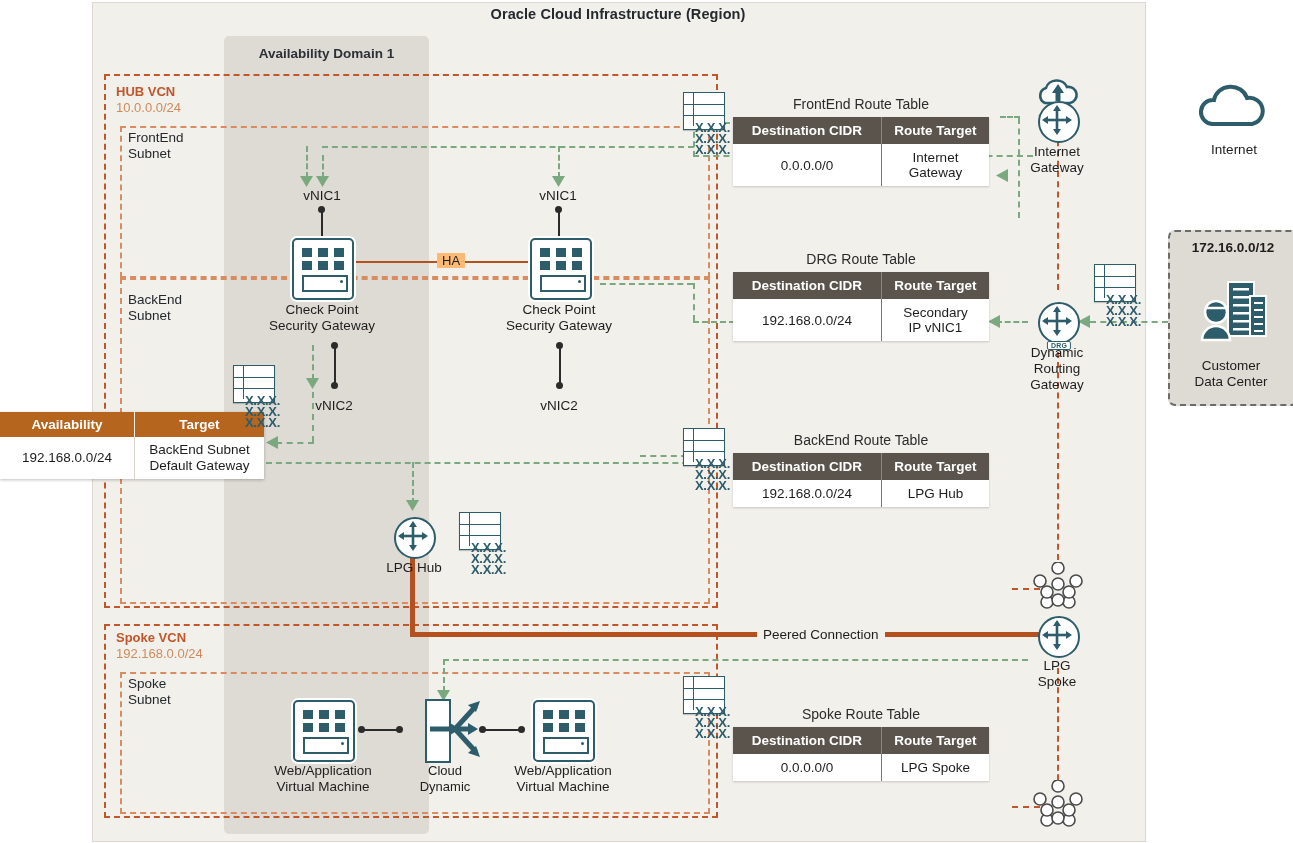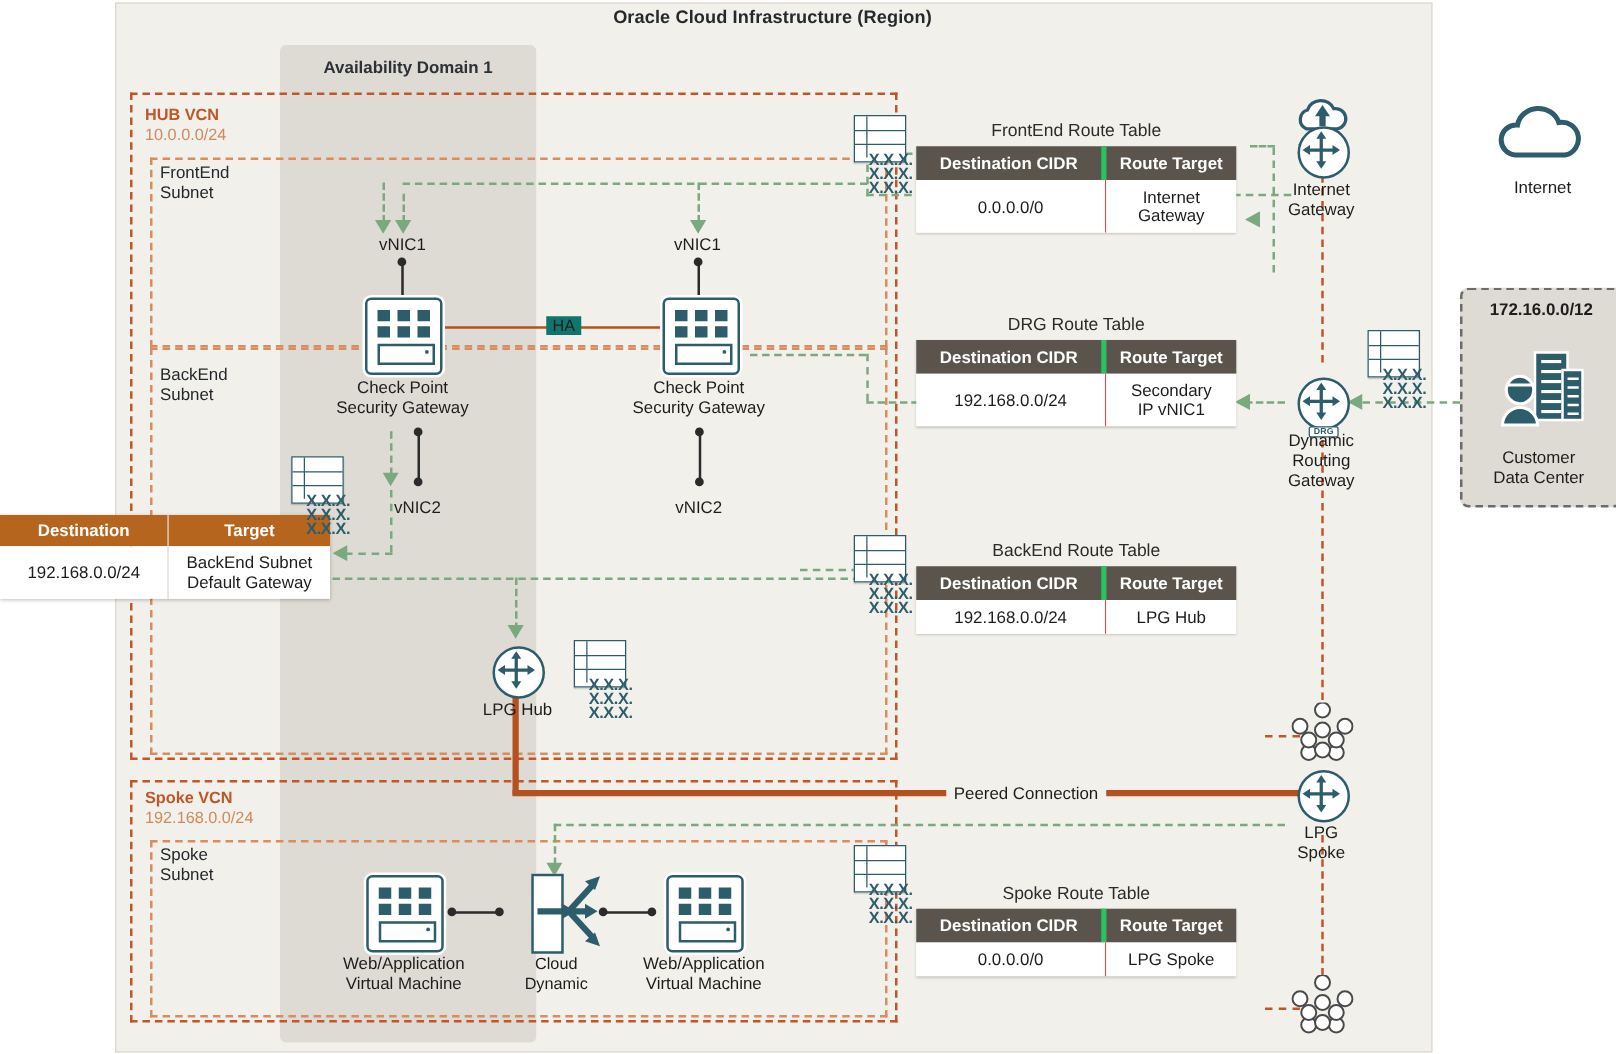--- a/index.html
+++ b/index.html
@@ -28,21 +28,21 @@
   .subnet{border:2px dashed #d98c5f;}
   #frontend-sub{left:120px;top:126px;width:586px;height:148px;}
   #backend-sub{left:120px;top:278px;width:586px;height:322px;}
   #spoke-sub{left:120px;top:672px;width:586px;height:138px;}
   .subnet-label{position:absolute;font-size:13.5px;color:#23282d;line-height:16px;}
 
   
   .rt{position:absolute;}
   .rt-title{text-align:center;font-size:14px;color:#2b2b2b;margin-bottom:5px;}
   .rt-table{border-collapse:separate;border-spacing:0;width:256px;box-shadow:0 1px 2px rgba(0,0,0,.18);}
-  .rt-table th{background:#5a544c;color:#ffffff;font-size:13.5px;font-weight:bold;padding:6px 4px;text-align:center;border-right:4px solid #22c55e;}
+  .rt-table th{background:#5a544c;color:#ffffff;font-size:13.5px;font-weight:bold;padding:6px 4px;text-align:center;border-right:1px solid #22c55e;}
   .rt-table th:last-child{border-right:none;}
   .rt-table td{background:#ffffff;color:#1d1d1d;font-size:13.5px;padding:6px 4px;text-align:center;border-right:1px solid #ef4444;line-height:15px;}
   .rt-table td:last-child{border-right:none;}
   .rt-table th:first-child,.rt-table td:first-child{width:140px;}
 
   
   #dest-table{left:0px;top:412px;}
   #dest-table table{border-collapse:separate;border-spacing:0;width:264px;box-shadow:0 1px 3px rgba(0,0,0,.25);}
   #dest-table th{background:#b5651d;color:#fff;font-size:13.5px;font-weight:bold;padding:5px 4px;text-align:center;border-right:1px solid #f2f0eb;}
   #dest-table th:last-child{border-right:none;}
@@ -81,21 +81,21 @@
   .orange-dash-h{position:absolute;height:0;border-top:2px dashed #c0562a;}
   .orange-dash-v{position:absolute;width:0;border-left:2px dashed #c0562a;}
   .green-dash-h{position:absolute;height:0;border-top:2px dashed #7aa97f;}
   .green-dash-v{position:absolute;width:0;border-left:2px dashed #7aa97f;}
 
   
   #cdc{left:1168px;top:230px;width:126px;height:172px;background:#dedbd4;border:2px dashed #6b6b6b;border-radius:7px;}
   #cdc-cidr{position:absolute;top:8px;left:0;width:100%;text-align:center;font-size:13.5px;font-weight:bold;color:#1d1d1d;}
 
   .peered-label{position:absolute;font-size:13.5px;color:#1d1d1d;background:#f2f0eb;padding:0 6px;}
-  .ha-label{position:absolute;font-size:13px;color:#1d1d1d;background:#0f766e;padding:0 5px;}
+  .ha-label{position:absolute;font-size:13px;color:#1d1d1d;background:#fdba74;padding:0 5px;}
 </style>
 </head>
 <body>
 
 <div id="stage">
 
   <div class="abs" id="region"></div>
   <div class="abs" id="region-title">Oracle Cloud Infrastructure (Region)</div>
 
   <div class="abs ad-col" id="ad1">
@@ -283,21 +283,21 @@
         <td>LPG Spoke</td>
       </tr>
     </tbody>
       </table>
   </div>
 
   <div class="abs" id="dest-table">
     <table>
       <tbody>
           <tr>
-        <th>Destination</th>
+        <th>Availability</th>
         <th>Target</th>
       </tr>
       <tr>
         <td>192.168.0.0/24</td>
         <td>
           <div>BackEnd Subnet</div>
           <div>Default Gateway</div>
         </td>
       </tr>
     </tbody>

